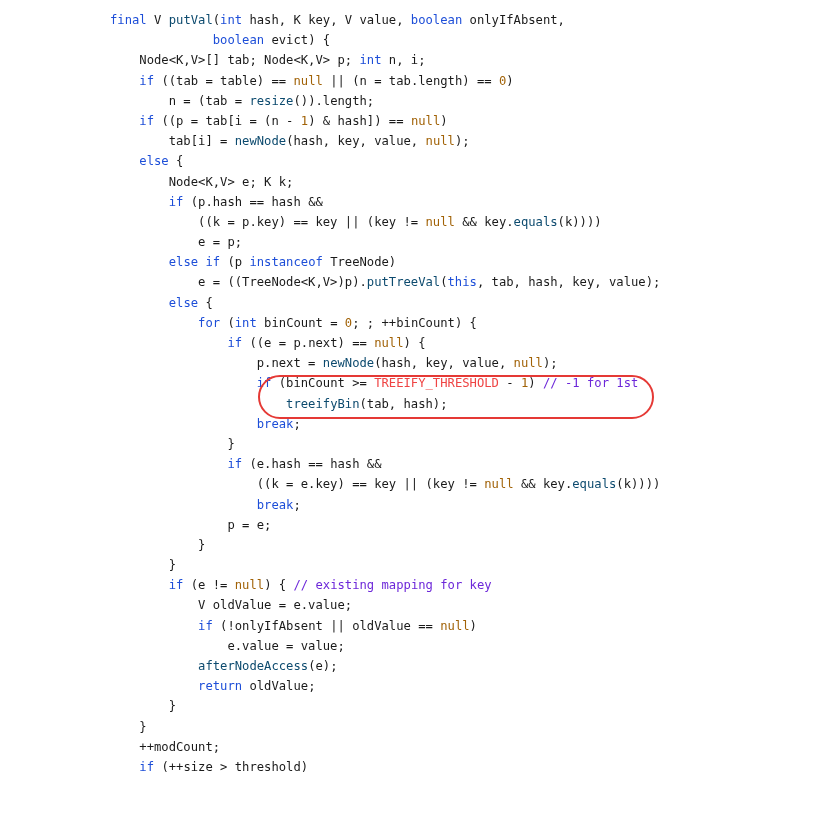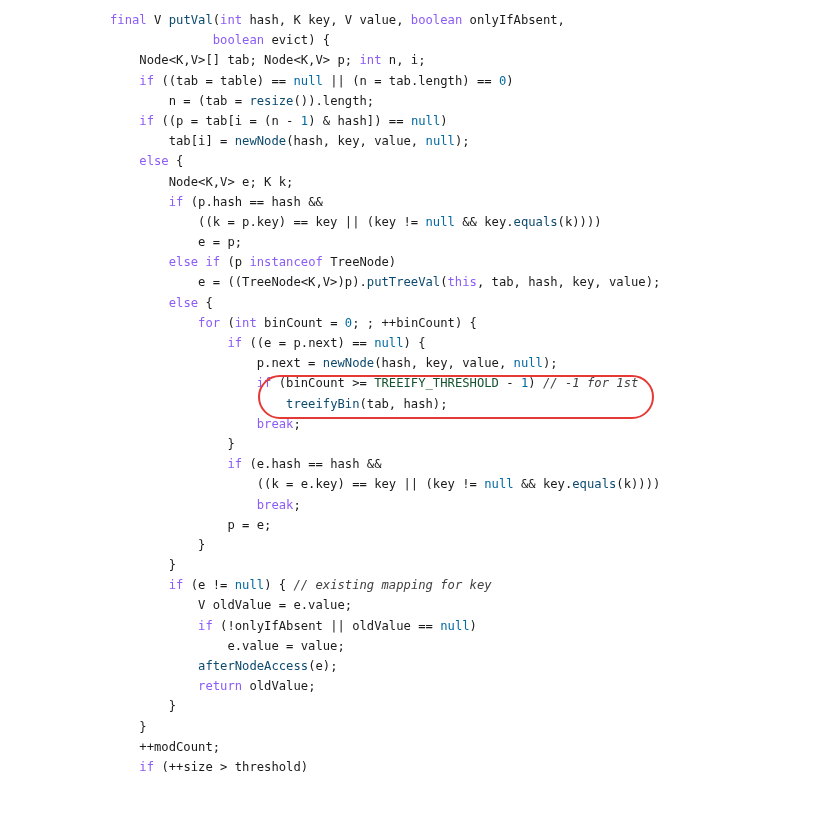--- a/index.html
+++ b/index.html
@@ -19,25 +19,25 @@
     left: 110px;
     top: 10px;
     font-family: "DejaVu Sans Mono", monospace;
     font-size: 12.2px;
     line-height: 20.2px;
     white-space: pre;
     color: #1a1a1a;
     letter-spacing: 0px;
   }
   .ln { display: block; height: 20.2px; }
-  .kw   { color: #8b5cf6; }
+  .kw   { color: #1d4ed8; }
   .fn   { color: #0c4a6e; }
-  .lit  { color: #0369a1; }      
-  .cmt  { color: #404040; font-style: italic; }
-  .cnst { color: #14532d; }
+  .lit  { color: #a16207; }      
+  .cmt  { color: #6d28d9; }
+  .cnst { color: #ef4444; }
   #highlight-box {
     position: absolute;
     left: 258px;
     top: 375px;
     width: 396px;
     height: 44px;
     border: 2.5px solid #e53935;
     border-radius: 22px;
     box-sizing: border-box;
     pointer-events: none;

